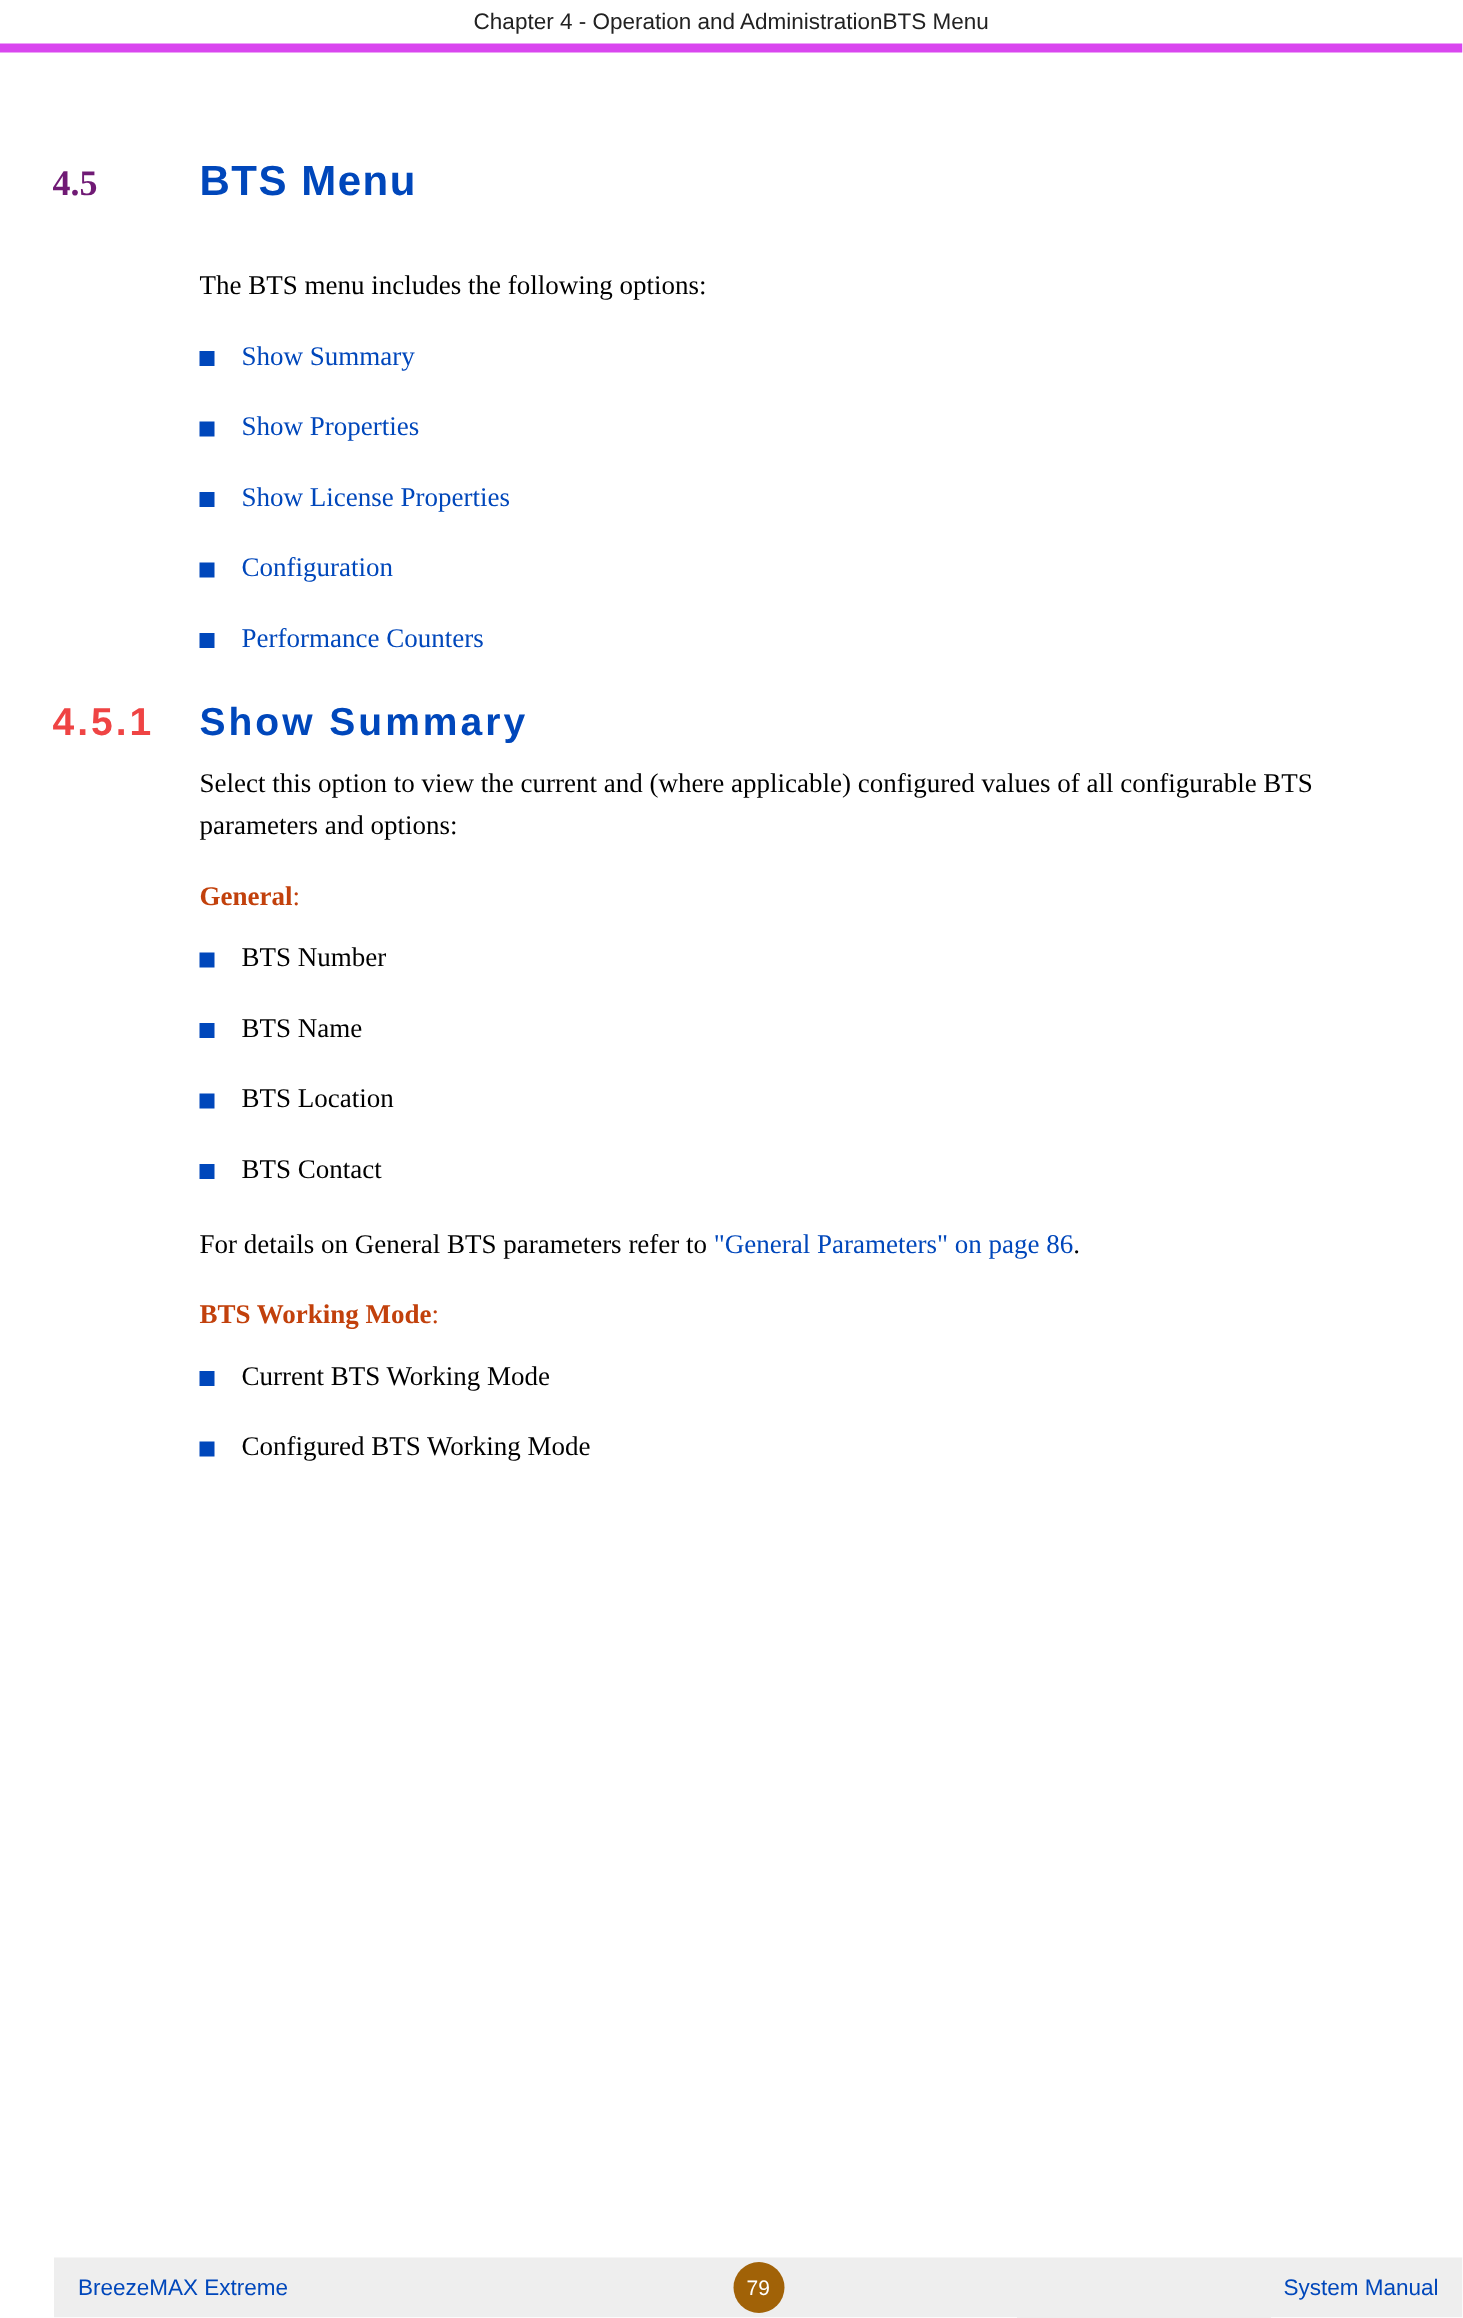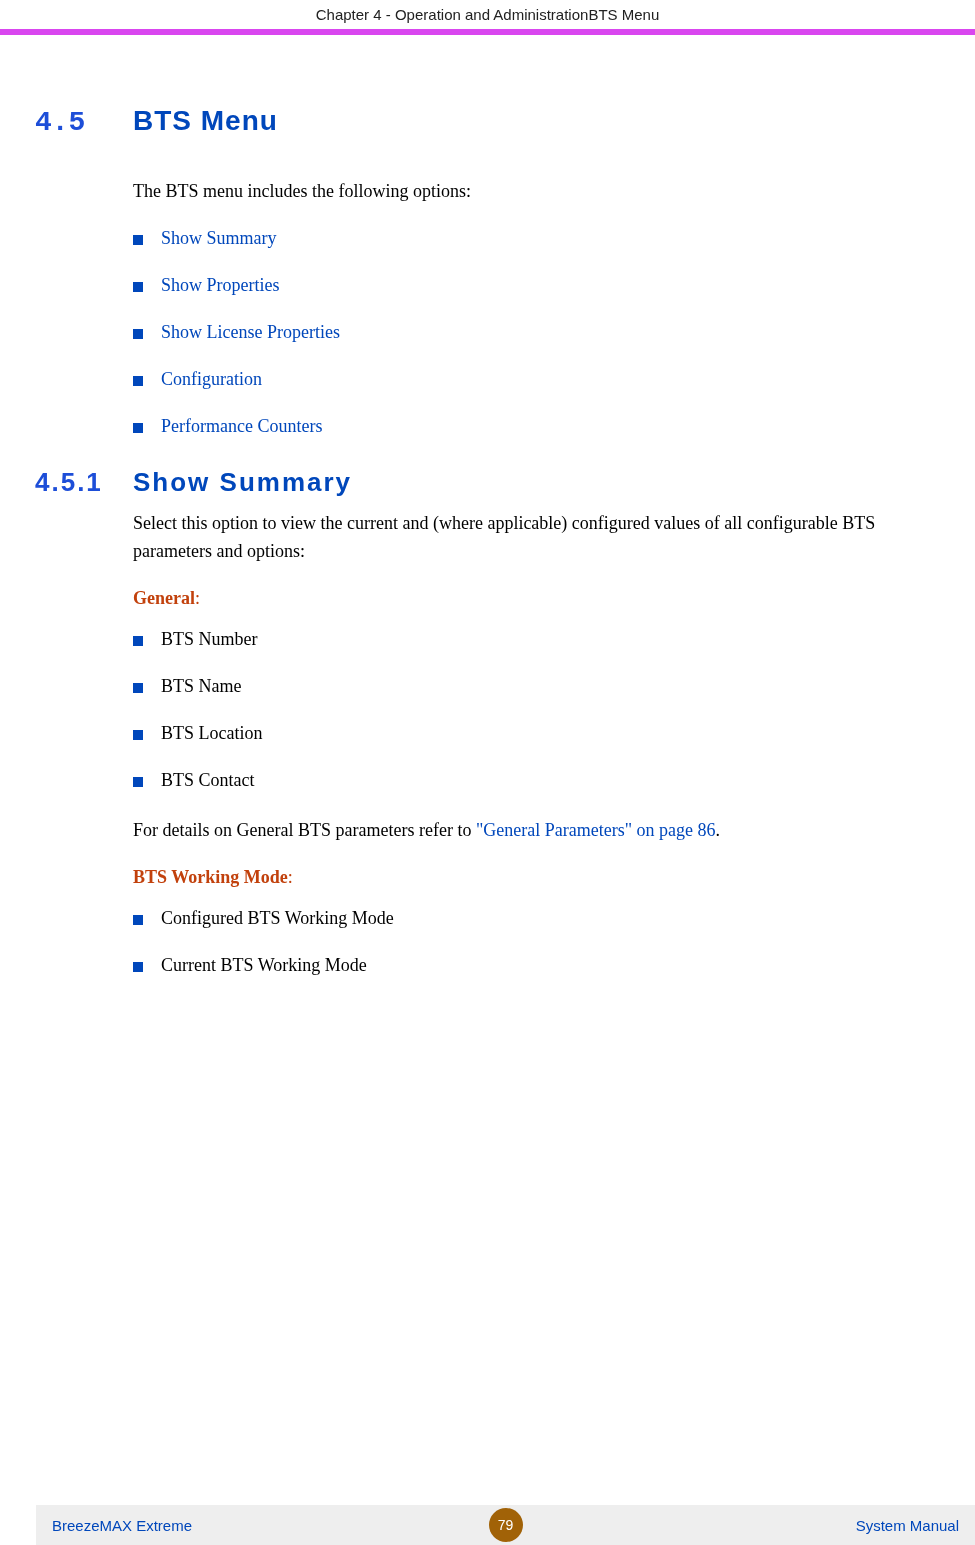--- a/index.html
+++ b/index.html
@@ -26,45 +26,45 @@
     .content {
       padding: 40px 35px 0 35px;
     }
     .section-row {
       display: flex;
       align-items: baseline;
       margin-bottom: 40px;
       margin-top: 30px;
     }
     .section-number {
-      font-family: Liberation Mono, monospace;
-      font-size: 28px;
-      font-weight: bold;
-      color: #1d4ed8;
+      font-family: Liberation Serif, serif;
+      font-size: 24px;
+      font-weight: bold;
+      color: #701a75;
       width: 98px;
       flex-shrink: 0;
     }
     .section-title {
       font-family: Arial, Helvetica, sans-serif;
       font-size: 28px;
       font-weight: bold;
       color: #0047bb;
       letter-spacing: 1px;
     }
     .subsection-row {
       display: flex;
       align-items: baseline;
       margin-top: 30px;
       margin-bottom: 12px;
     }
     .subsection-number {
       font-family: Arial, Helvetica, sans-serif;
       font-size: 26px;
       font-weight: bold;
-      color: #1d4ed8;
+      color: #ef4444;
       width: 98px;
       flex-shrink: 0;
       letter-spacing: 2px;
     }
     .subsection-title {
       font-family: Arial, Helvetica, sans-serif;
       font-size: 26px;
       font-weight: bold;
       color: #0047bb;
       letter-spacing: 2px;
@@ -219,25 +219,25 @@
 
   <p class="body-text">
     <span>For details on General BTS parameters refer to </span><span class="xref">"General Parameters" on page 86</span><span>.</span>
   </p>
 
   <p class="cat-heading"><span>BTS Working Mode</span><span class="colon">:</span></p>
 
   <div class="bullet-list">
     <div class="bullet-item">
       <span class="bullet-box"></span>
+      <span class="bullet-text">Current BTS Working Mode</span>
+    </div>
+    <div class="bullet-item">
+      <span class="bullet-box"></span>
       <span class="bullet-text">Configured BTS Working Mode</span>
-    </div>
-    <div class="bullet-item">
-      <span class="bullet-box"></span>
-      <span class="bullet-text">Current BTS Working Mode</span>
     </div>
   </div>
 
 </div>
 
 <div class="footer">
   <span class="footer-left">BreezeMAX Extreme</span>
   <span class="page-badge">79</span>
   <span class="footer-right">System Manual</span>
 </div>

